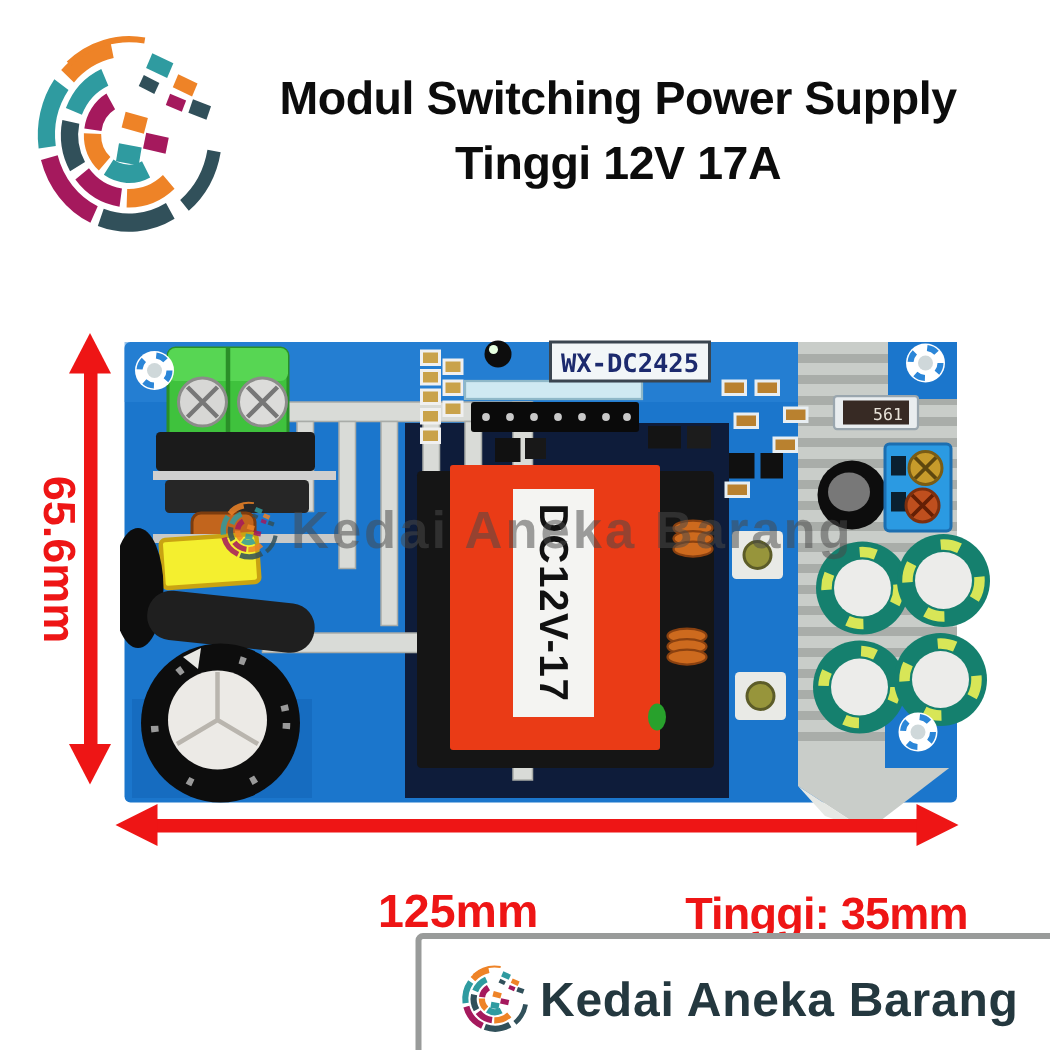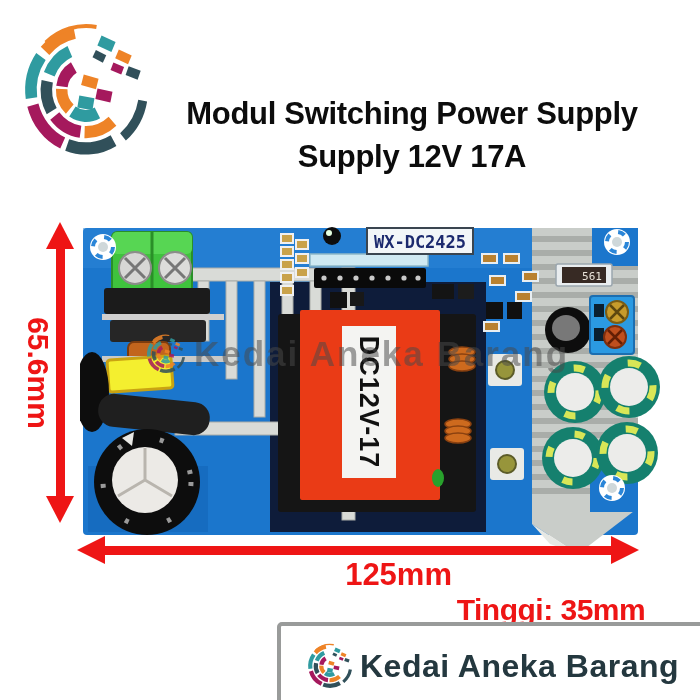--- a/index.html
+++ b/index.html
@@ -7,21 +7,20 @@
     width:700px;height:700px;position:relative;overflow:hidden;
     background:#ffffff;font-family:"Liberation Sans",sans-serif;
   }
   .abs{position:absolute;}
   
   .brand-logo-top{left:22px;top:22px;width:128px;height:136px;}
   .title{
     left:150px;top:44px;width:524px;text-align:center;
     font-size:31px;line-height:43px;font-weight:bold;color:#0c0c0c;
     letter-spacing:-0.3px;
-    margin-top:48px;
   }
   
   .pcb-photo{left:80px;top:226px;width:585px;height:335px;z-index:1;}
   
   .watermark{
     left:146px;top:330px;height:48px;display:flex;align-items:center;gap:8px;
     z-index:5;pointer-events:none;
   }
   .watermark .wm-text{
     font-size:35px;font-weight:bold;letter-spacing:2px;
@@ -40,21 +39,21 @@
   .h-stem{left:104px;top:546px;width:508px;height:9px;background:#ee1515;}
   .h-head-left{left:77px;top:536px;width:0;height:0;
     border-top:14px solid transparent;border-bottom:14px solid transparent;
     border-right:28px solid #ee1515;}
   .h-head-right{left:611px;top:536px;width:0;height:0;
     border-top:14px solid transparent;border-bottom:14px solid transparent;
     border-left:28px solid #ee1515;}
   .dim-label{color:#ee1515;font-weight:bold;white-space:nowrap;}
   .height-label{left:-42px;top:356px;width:160px;text-align:center;
     font-size:30px;transform:rotate(90deg);}
-  .width-label{left:252px;top:557px;width:200px;text-align:right;font-size:31px;}
+  .width-label{left:252px;top:590px;width:200px;text-align:left;font-size:31px;}
   .thickness-label{left:446px;top:593px;width:210px;text-align:center;
     font-size:30px;letter-spacing:-0.5px;}
   
   .footer-box{
     left:277px;top:622px;width:450px;height:110px;background:#ffffff;
     border:4px solid #999b9a;border-radius:5px;z-index:7;
     display:flex;align-items:flex-start;padding:16px 0 0 26px;box-sizing:border-box;
   }
   .footer-inner{display:flex;align-items:center;gap:7px;}
   .footer-brand{font-size:32px;font-weight:bold;color:#24383f;
@@ -92,21 +91,21 @@
     </g>
   </symbol>
 </svg>
 
 <svg class="abs brand-logo-top" viewBox="0 0 100 100" preserveAspectRatio="none">
   <use href="#sphere"></use>
 </svg>
 
 <div class="abs title">
   <div>Modul Switching Power Supply</div>
-  <div>Supply 12V 17A</div>
+  <div>Tinggi 12V 17A</div>
 </div>
 
 <svg class="abs pcb-photo" viewBox="0 0 585 335">
 
   <g>
     <rect x="3" y="2" width="555" height="307" rx="4" fill="#1b76cc"></rect>
     <rect x="3" y="2" width="555" height="40" fill="#2d86d8" opacity="0.5"></rect>
     <rect x="8" y="240" width="120" height="66" fill="#1466b8" opacity="0.6"></rect>
   </g>
 

